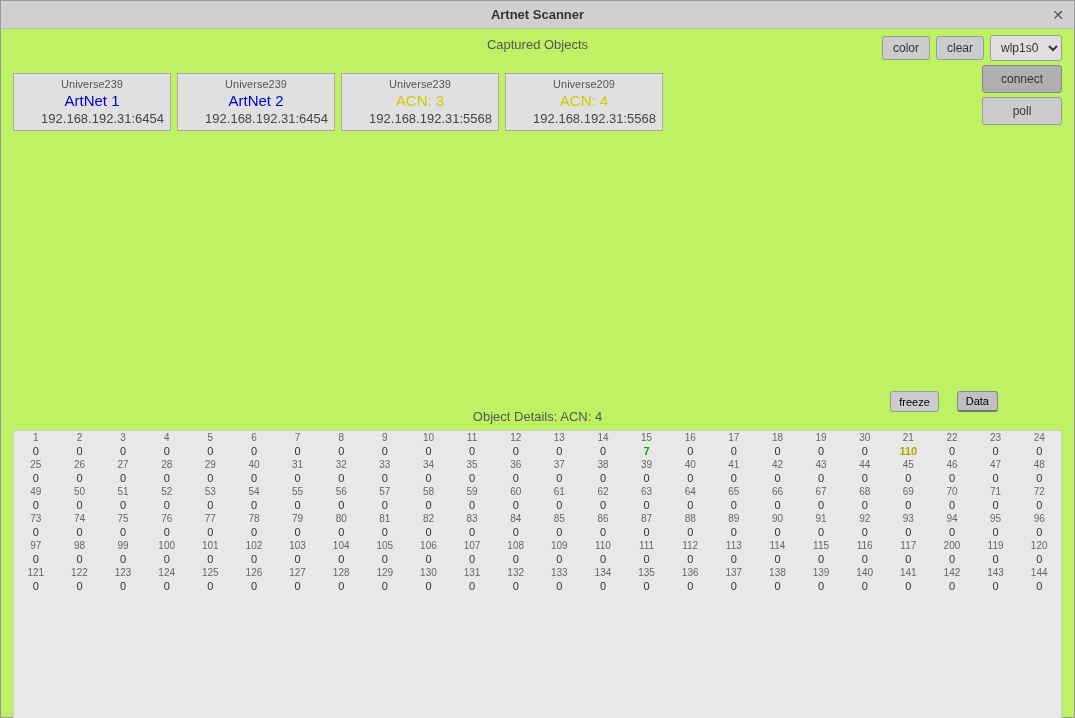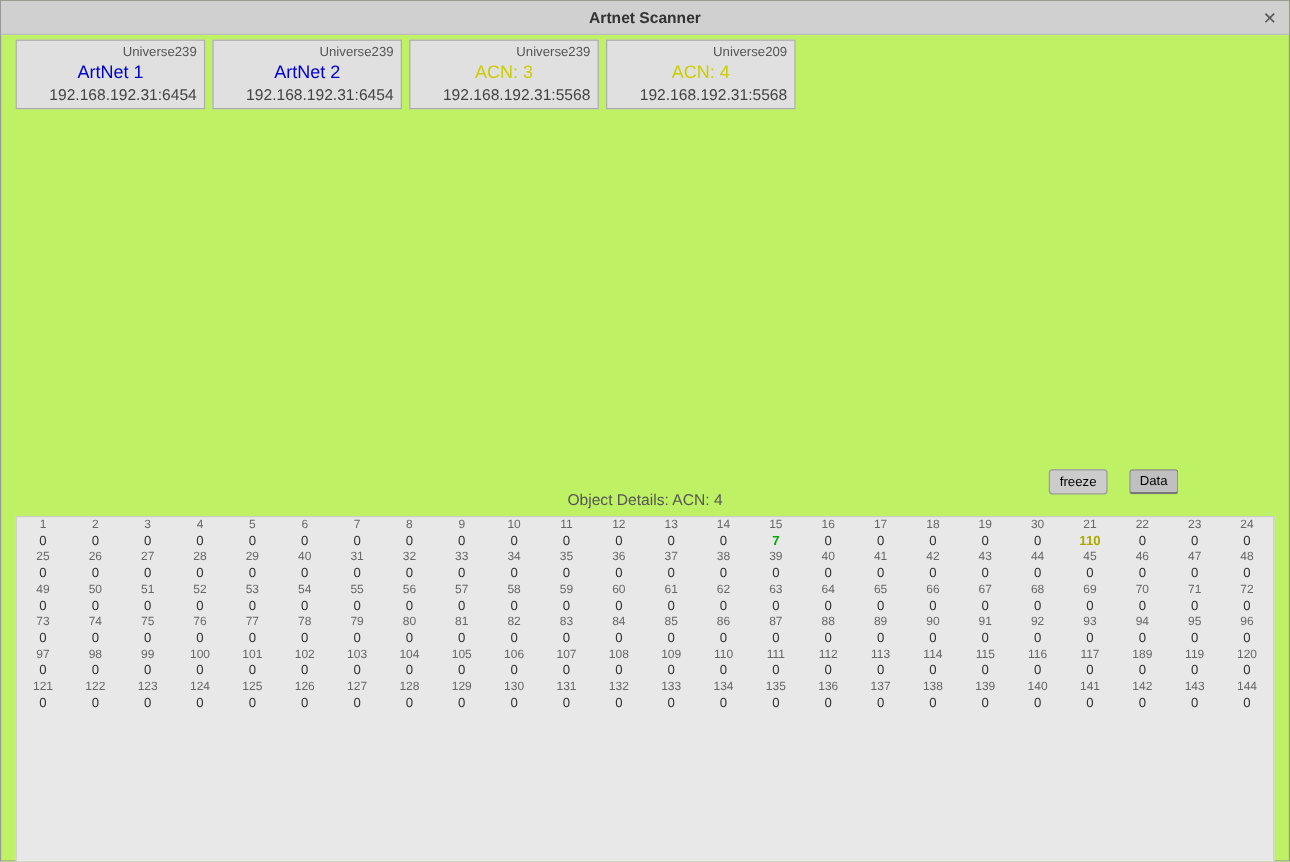--- a/index.html
+++ b/index.html
@@ -95,21 +95,21 @@
     }
     .object-card {
       border: 1px solid #aaa;
       background: #e0e0e0;
       width: 158px;
       padding: 4px 6px;
       cursor: pointer;
     }
     .object-card .card-header {
       display: flex;
-      justify-content: flex-end;
+      justify-content: center;
       font-size: 11px;
       color: #555;
       margin-bottom: 2px;
     }
     .object-card .card-name {
       font-size: 15px;
       font-weight: normal;
       text-align: center;
       margin-bottom: 2px;
     }
@@ -181,20 +181,36 @@
 </head>
 <body>
 
 <div class="window">
 
   <div class="title-bar">
     <span>Artnet Scanner</span>
     <button class="close-btn">✕</button>
   </div>
 
+  <div style="position:relative; padding: 8px 12px 4px 12px; min-height: 40px;">
+    <span class="captured-label" style="position:absolute; left:50%; transform:translateX(-50%); top:8px; font-size:13px; color:#555;">Captured Objects</span>
+    <div style="position:absolute; right:12px; top:6px; display:flex; flex-direction:column; gap:4px; align-items:flex-end;">
+      <div style="display:flex; gap:6px; align-items:center;">
+        <button class="btn">color</button>
+        <button class="btn">clear</button>
+        <select class="iface-select">
+          <option>wlp1s0</option>
+          <option>eth0</option>
+          <option>lo</option>
+        </select>
+      </div>
+      <button class="btn-connect">connect</button>
+      <button class="btn-poll">poll</button>
+    </div>
+  </div>
 
   <div class="objects-area" style="margin-top:4px;">
     <div class="object-card">
       <div class="card-header">
         <span>Universe</span>
         <span>239</span>
       </div>
       <div class="card-name blue">ArtNet 1</div>
       <div class="card-ip">192.168.192.31:6454</div>
     </div>
@@ -220,21 +236,21 @@
         <span>209</span>
       </div>
       <div class="card-name yellow">ACN: 4</div>
       <div class="card-ip">192.168.192.31:5568</div>
     </div>
   </div>
 
   <div style="position:absolute; top:390px; left:0; right:0; bottom:0; padding:0 12px;">
     <div class="details-header" style="margin-bottom:6px; position:relative; text-align:center;">
       <span class="details-title">Object Details: ACN: 4</span>
-      <div style="position:absolute; right:80px; top:0; display:flex; gap:3px;">
+      <div style="position:absolute; right:64px; top:0; display:flex; gap:3px;">
         <button class="btn-freeze">freeze</button>
         <button class="btn-data">Data</button>
       </div>
     </div>
     <div class="data-grid-container">
       <table class="data-grid">
         <tbody id="grid-body">
         <tr class="num-row">
               <td>1</td>
               <td>2</td>
@@ -458,21 +474,21 @@
               <td>108</td>
               <td>109</td>
               <td>110</td>
               <td>111</td>
               <td>112</td>
               <td>113</td>
               <td>114</td>
               <td>115</td>
               <td>116</td>
               <td>117</td>
-              <td>189</td>
+              <td>200</td>
               <td>119</td>
               <td>120</td>
             </tr>
             <tr class="val-row">
               <td>0</td>
               <td>0</td>
               <td>0</td>
               <td>0</td>
               <td>0</td>
               <td>0</td>

